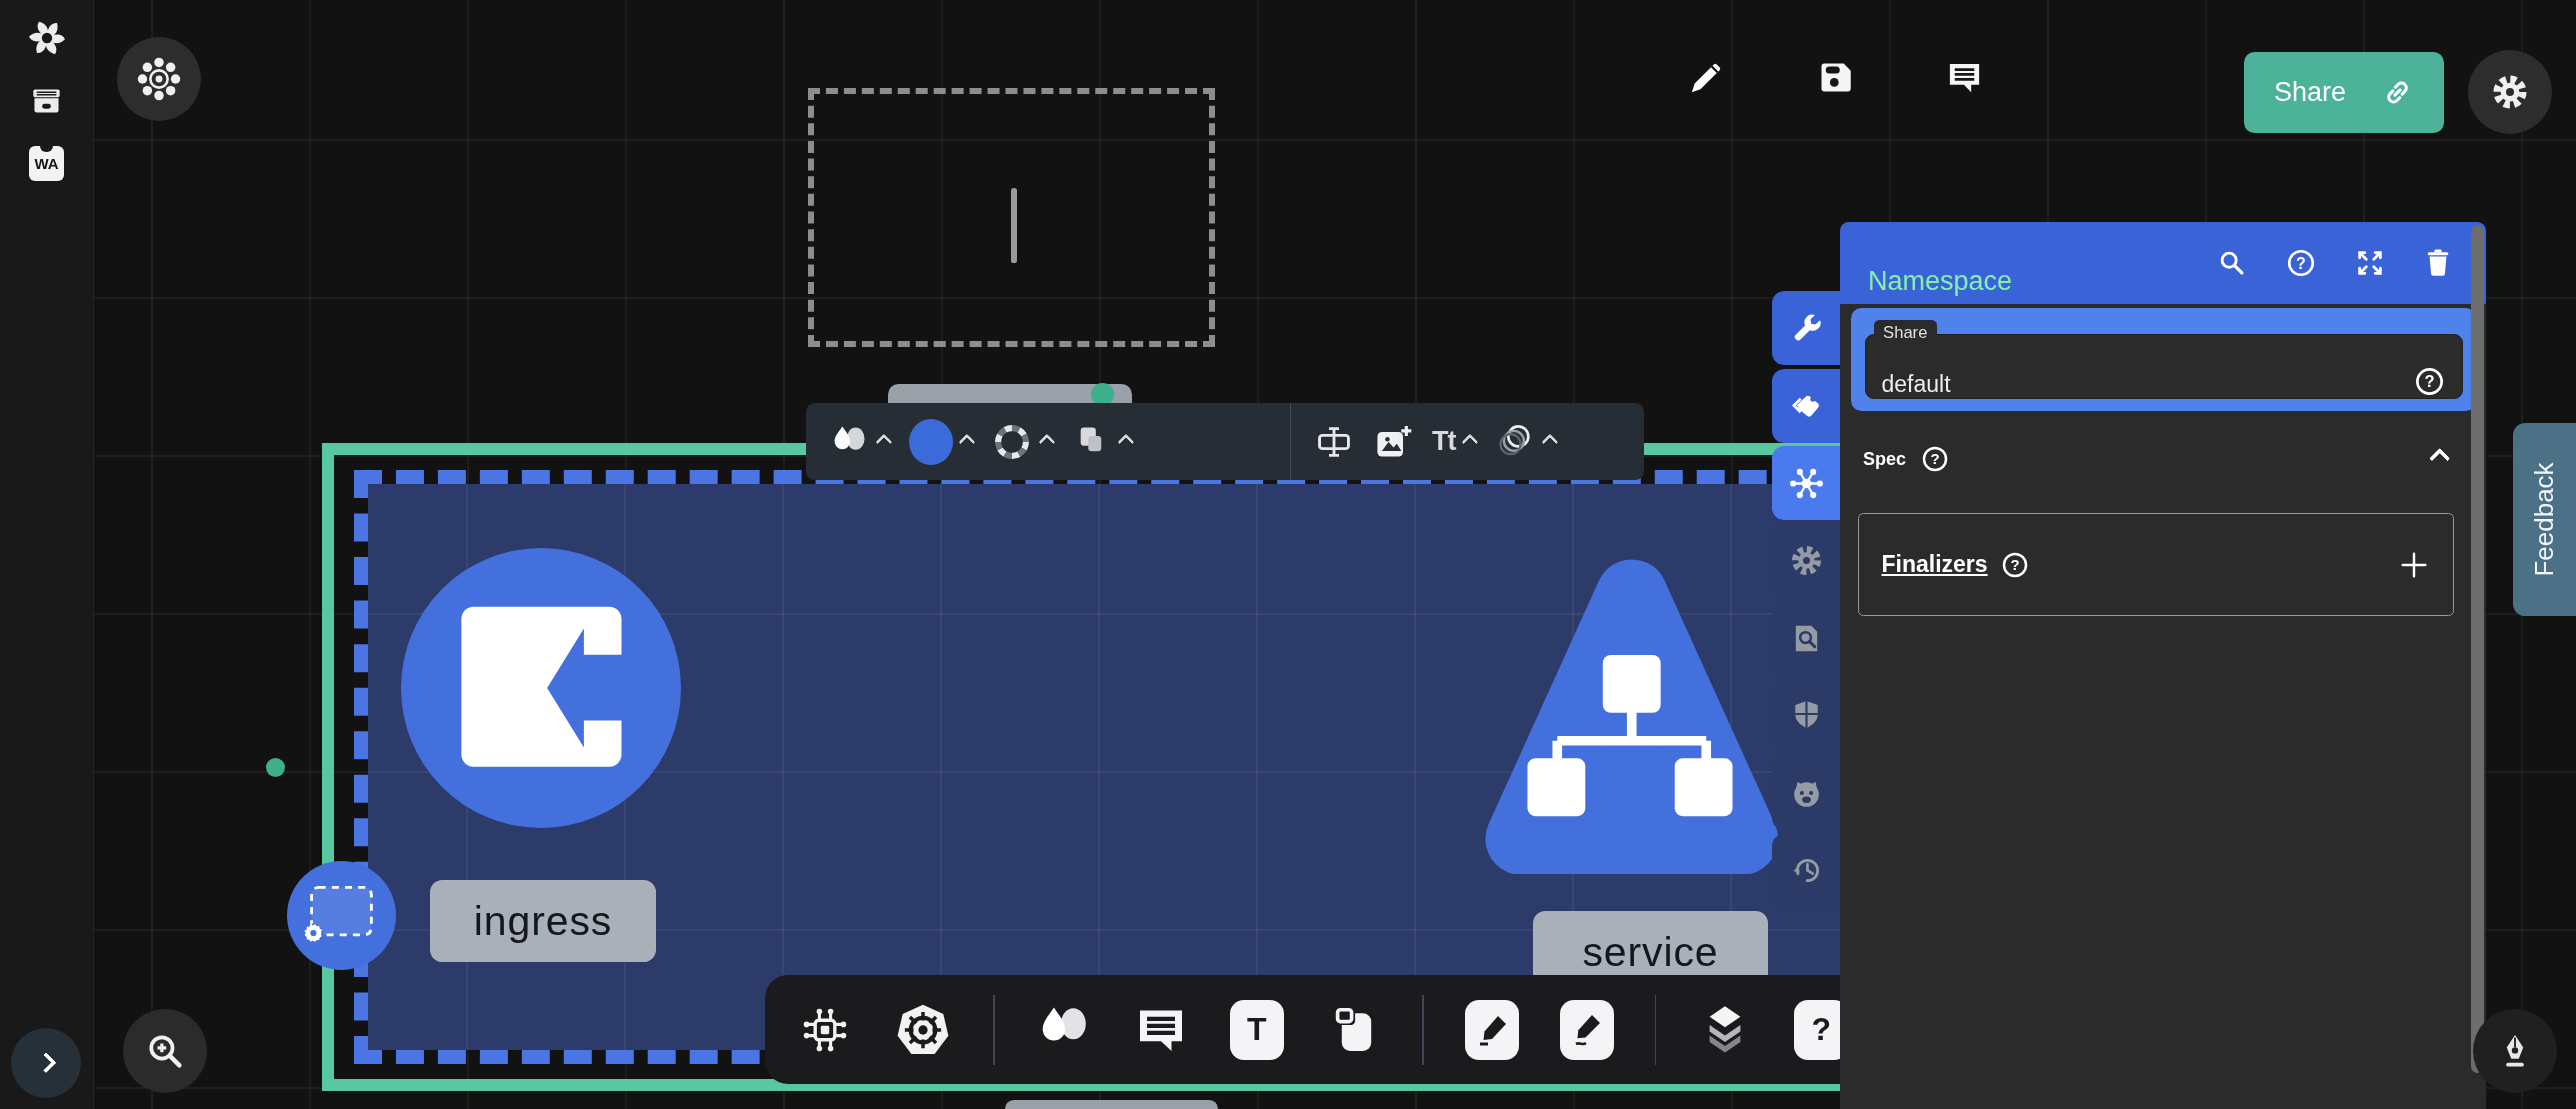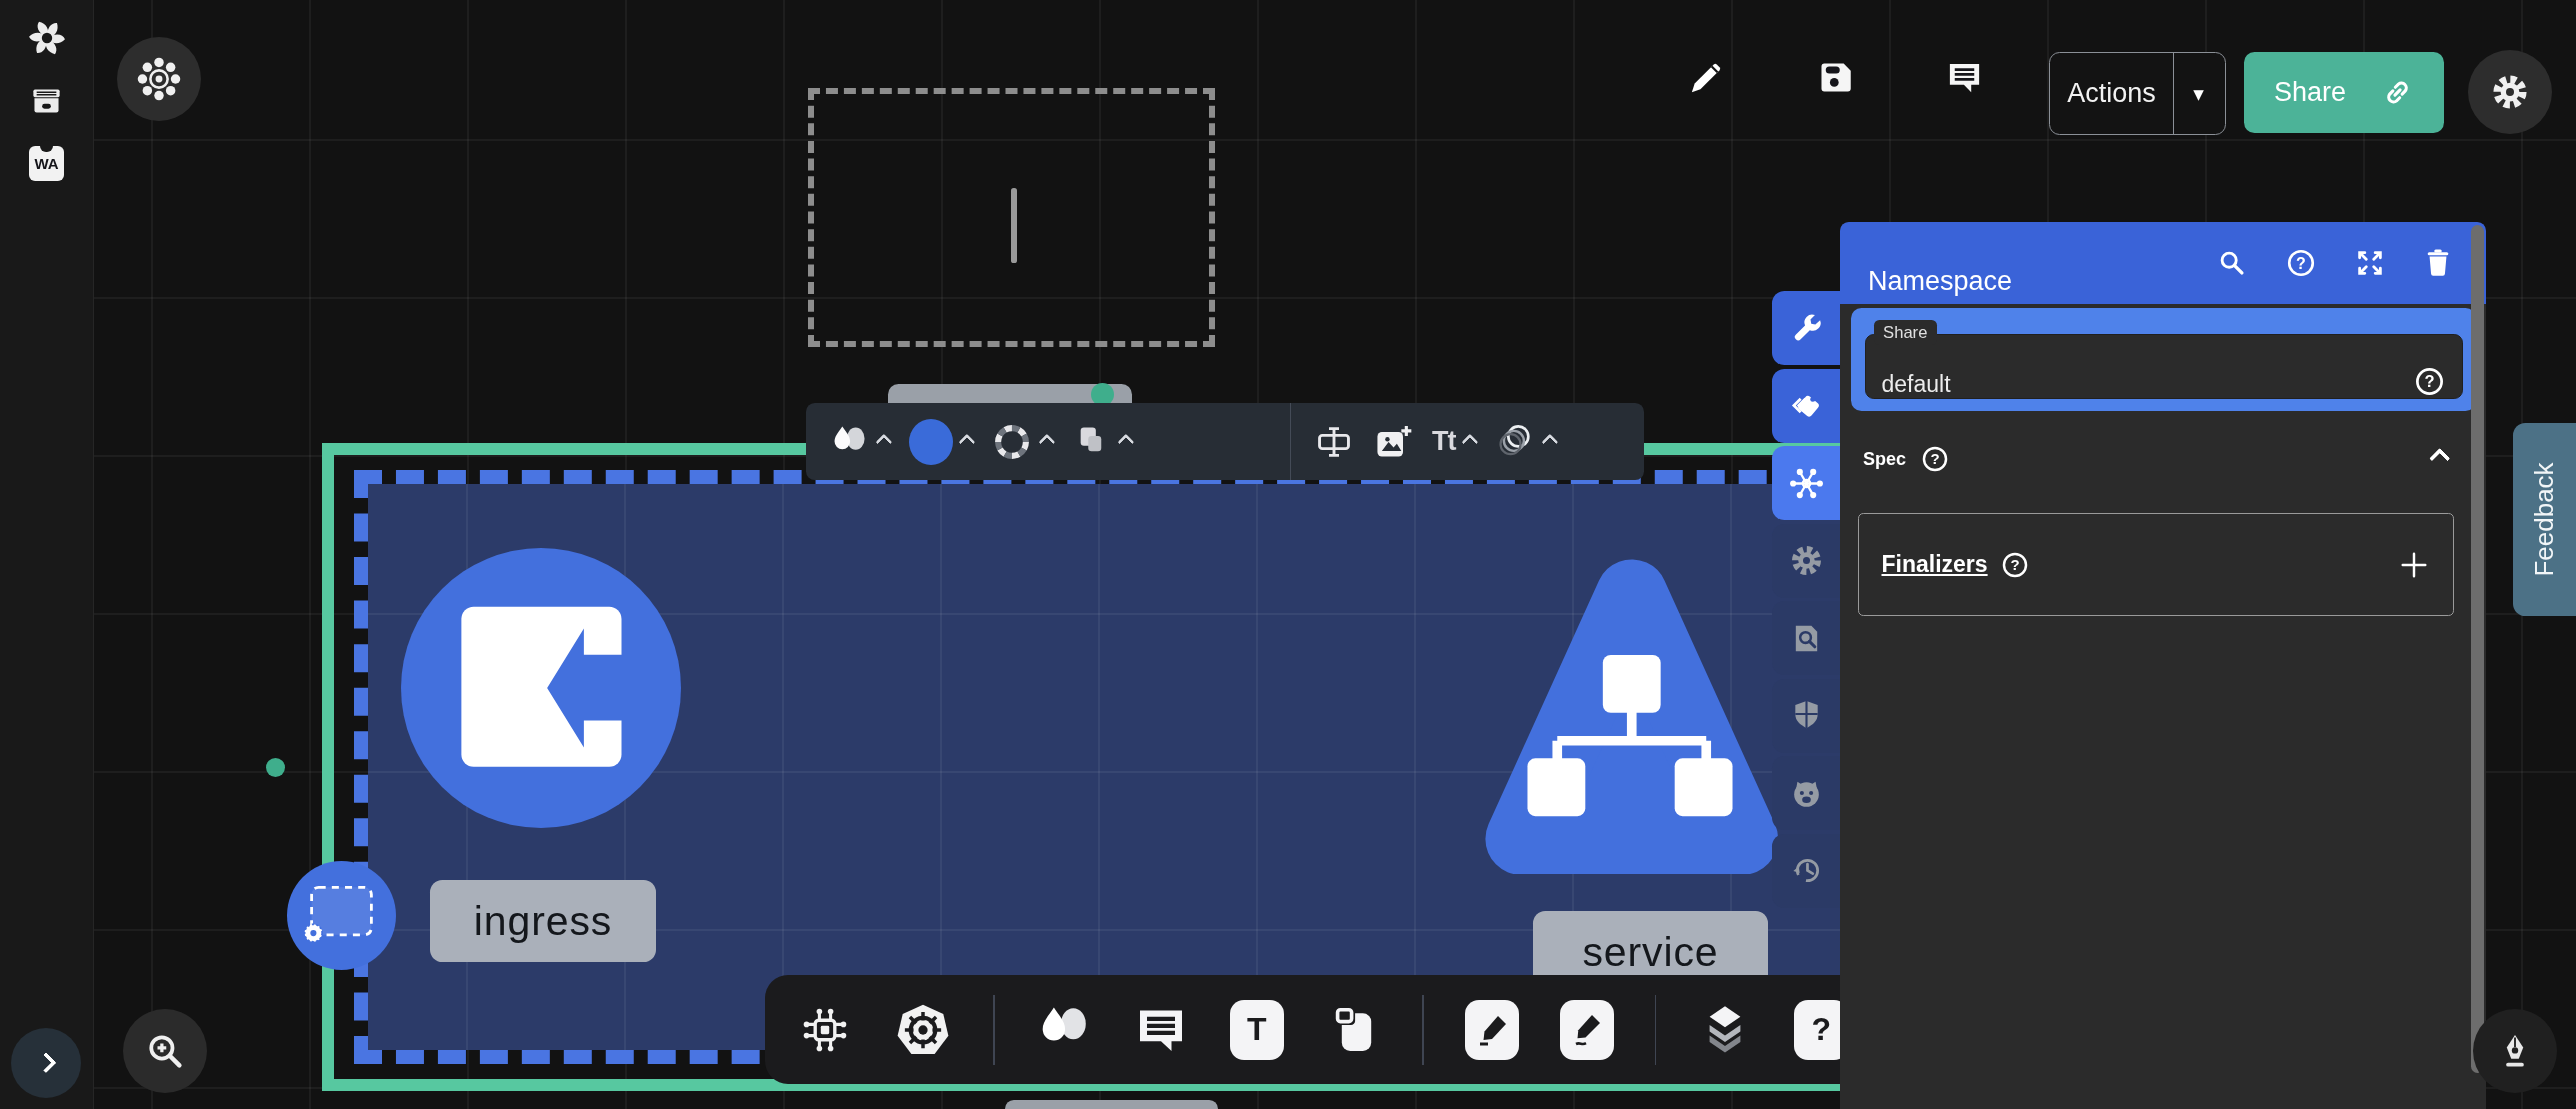--- a/index.html
+++ b/index.html
@@ -54,21 +54,21 @@
   .tile .t-glyph{font-size:32px;font-weight:bold;color:#1b1b1d;}
   
   .tabs{left:1772px;top:291px;width:68px;z-index:4;}
   .tab{width:68px;height:74px;margin-bottom:3.5px;border-radius:12.3px 0 0 12.3px;display:flex;align-items:center;justify-content:center;}
   .tab.active{background:#3a63d8;}
   .tab.selected{background:#4b79ee;}
   .tab.idle{background:#2b3a66;}
   
   .panel{left:1840px;top:222px;width:646px;height:888px;background:#2b2b2b;border-radius:8.8px 8.8px 0 0;z-index:5;}
   .panel-header{height:82px;background:#3a63d8;border-radius:8.8px 8.8px 0 0;display:flex;align-items:center;padding:0 33px 0 28px;box-sizing:border-box;}
-  .panel-title{font-size:27px;color:#ffffff;flex:1;margin-top:36px;}
+  .panel-title{font-size:27px;color:#86efac;flex:1;margin-top:36px;}
   .panel-hicons{display:flex;align-items:center;gap:37px;}
   .name-card{position:absolute;left:10.5px;top:86px;width:625px;height:103px;background:#4f82ea;border-radius:10.5px;}
   .name-input{position:absolute;left:14px;right:12.3px;top:26px;bottom:12.3px;background:#2b2b2b;border:1.8px solid #202020;
               border-radius:8.8px;display:flex;align-items:flex-end;padding:0 16px;box-sizing:border-box;}
   .name-chip{position:absolute;left:23px;top:12.3px;background:#2b2b2b;border-radius:5.3px;padding:2.6px 9.6px;font-size:16.6px;color:#e0e0e0;}
   .name-value{font-size:23px;color:#ececec;flex:1;}
   .spec-row{position:absolute;left:0;top:222px;width:100%;padding:0 39px 0 23px;box-sizing:border-box;
             display:flex;align-items:center;gap:14px;}
   .spec-lbl{font-size:18px;font-weight:bold;color:#fff;}
   .final-box{position:absolute;left:17.5px;top:291px;width:596px;height:103px;border:1.8px solid #9a9a9a;border-radius:5.3px;
@@ -394,26 +394,20 @@
   <svg class="abs" style="left:1816px;top:58px;z-index:6;" width="39" height="39" viewBox="0 0 32 32">
     <path d="M4.5 7a2.4 2.4 0 0 1 2.4-2.4h15.8L28.5 10.5V25a2.4 2.4 0 0 1-2.4 2.4H6.9A2.4 2.4 0 0 1 4.5 25z" fill="#f5f5f5"></path>
     <rect x="8" y="7" width="11.5" height="5.8" rx="2.9" fill="#15151a"></rect>
     <circle cx="15" cy="20" r="3.6" fill="#15151a"></circle>
     </svg>
   <svg class="abs" style="left:1945px;top:58px;z-index:6;" width="39" height="39" viewBox="0 0 32 32">
     <path d="M4 5h24v17h-6.5v6l-6-6H4z" fill="#f5f5f5"></path>
     <path d="M8 9.5h16 M8 13.5h16 M8 17.5h16" stroke="#15151a" stroke-width="2.3"></path>
     </svg>
 
-  <div class="abs hbtn actions" style="left:2049px;top:52px;width:175px;">
-    <span class="lbl">Actions</span>
-    <span class="caret">
-        <span>▾</span>
-      </span>
-  </div>
   <div class="abs hbtn share" style="left:2244px;top:52px;">
     <span class="lbl">Share</span>
     <svg width="33" height="33" viewBox="0 0 32 32" fill="none" stroke="#ffffff" stroke-width="3" stroke-linecap="round">
       <path d="M13.5 18.5l5-5"></path>
       <path d="M11.5 14.5l-3 3a4.7 4.7 0 0 0 6.6 6.6l3-3"></path>
       <path d="M20.5 17.5l3-3a4.7 4.7 0 0 0-6.6-6.6l-3 3"></path>
       </svg>
   </div>
   <div class="abs circle-btn" style="left:2468px;top:50px;width:84px;height:84px;z-index:6;">
     <svg width="40" height="40" viewBox="0 0 32 32">

